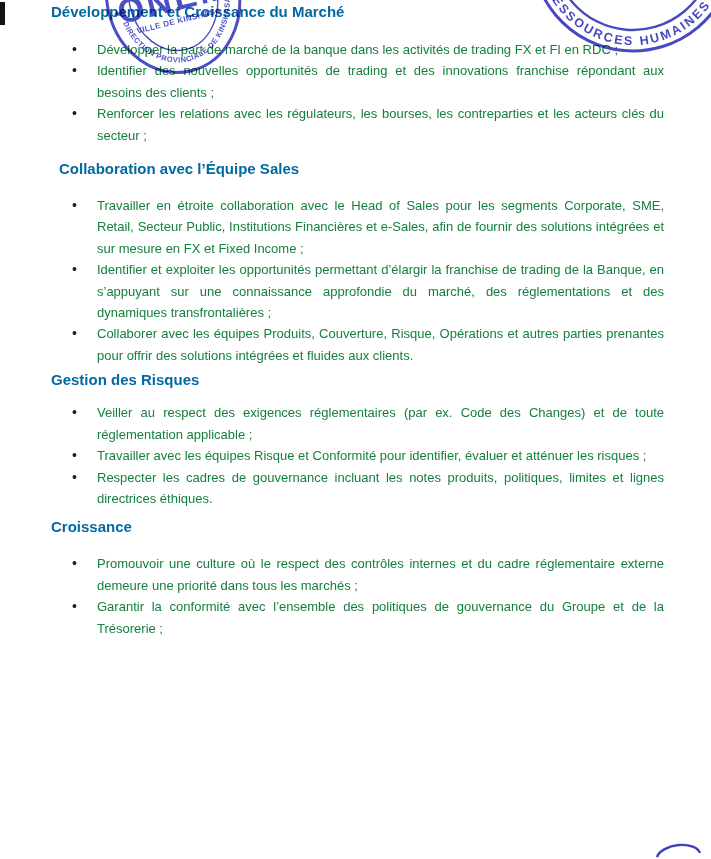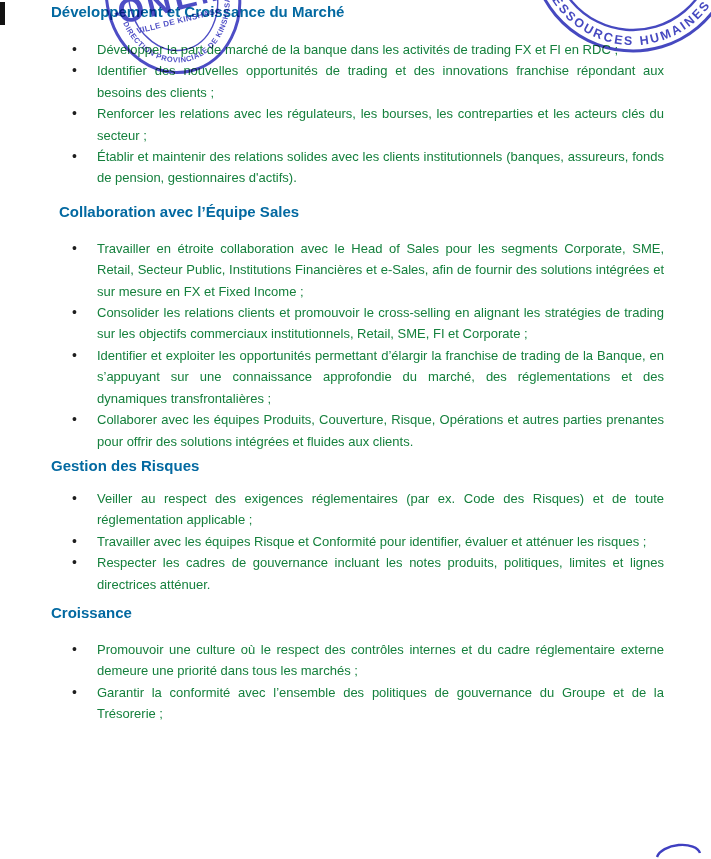--- a/index.html
+++ b/index.html
@@ -108,40 +108,38 @@
 </svg>
 
 <div class="doc">
 
   <section class="sec sec1">
     <h2>Développement et Croissance du Marché</h2>
     <ul>
       <li><span>Développer la part de marché de la banque dans les activités de trading FX et FI en RDC ;</span></li>
       <li><span>Identifier des nouvelles opportunités de trading et des innovations franchise répondant aux besoins des clients ;</span></li>
       <li><span>Renforcer les relations avec les régulateurs, les bourses, les contreparties et les acteurs clés du secteur ;</span></li>
-      <li><span>Établir et maintenir des relations solides avec les clients institutionnels (banques, assureurs, fonds de pension, gestionnaires d'actifs).</span></li>
     </ul>
   </section>
 
   <section class="sec sec2">
     <h2>Collaboration avec l’Équipe Sales</h2>
     <ul>
       <li><span>Travailler en étroite collaboration avec le Head of Sales pour les segments Corporate, SME, Retail, Secteur Public, Institutions Financières et e-Sales, afin de fournir des solutions intégrées et sur mesure en FX et Fixed Income ;</span></li>
-      <li><span>Consolider les relations clients et promouvoir le cross-selling en alignant les stratégies de trading sur les objectifs commerciaux institutionnels, Retail, SME, FI et Corporate ;</span></li>
       <li><span>Identifier et exploiter les opportunités permettant d’élargir la franchise de trading de la Banque, en s’appuyant sur une connaissance approfondie du marché, des réglementations et des dynamiques transfrontalières ;</span></li>
       <li><span>Collaborer avec les équipes Produits, Couverture, Risque, Opérations et autres parties prenantes pour offrir des solutions intégrées et fluides aux clients.</span></li>
     </ul>
   </section>
 
   <section class="sec sec3">
     <h2>Gestion des Risques</h2>
     <ul>
-      <li><span>Veiller au respect des exigences réglementaires (par ex. Code des Risques) et de toute réglementation applicable ;</span></li>
+      <li><span>Veiller au respect des exigences réglementaires (par ex. Code des Changes) et de toute réglementation applicable ;</span></li>
       <li><span>Travailler avec les équipes Risque et Conformité pour identifier, évaluer et atténuer les risques ;</span></li>
-      <li><span>Respecter les cadres de gouvernance incluant les notes produits, politiques, limites et lignes directrices atténuer.</span></li>
+      <li><span>Respecter les cadres de gouvernance incluant les notes produits, politiques, limites et lignes directrices éthiques.</span></li>
     </ul>
   </section>
 
   <section class="sec sec4">
     <h2>Croissance</h2>
     <ul>
       <li><span>Promouvoir une culture où le respect des contrôles internes et du cadre réglementaire externe demeure une priorité dans tous les marchés ;</span></li>
       <li><span>Garantir la conformité avec l’ensemble des politiques de gouvernance du Groupe et de la Trésorerie ;</span></li>
     </ul>
   </section>

